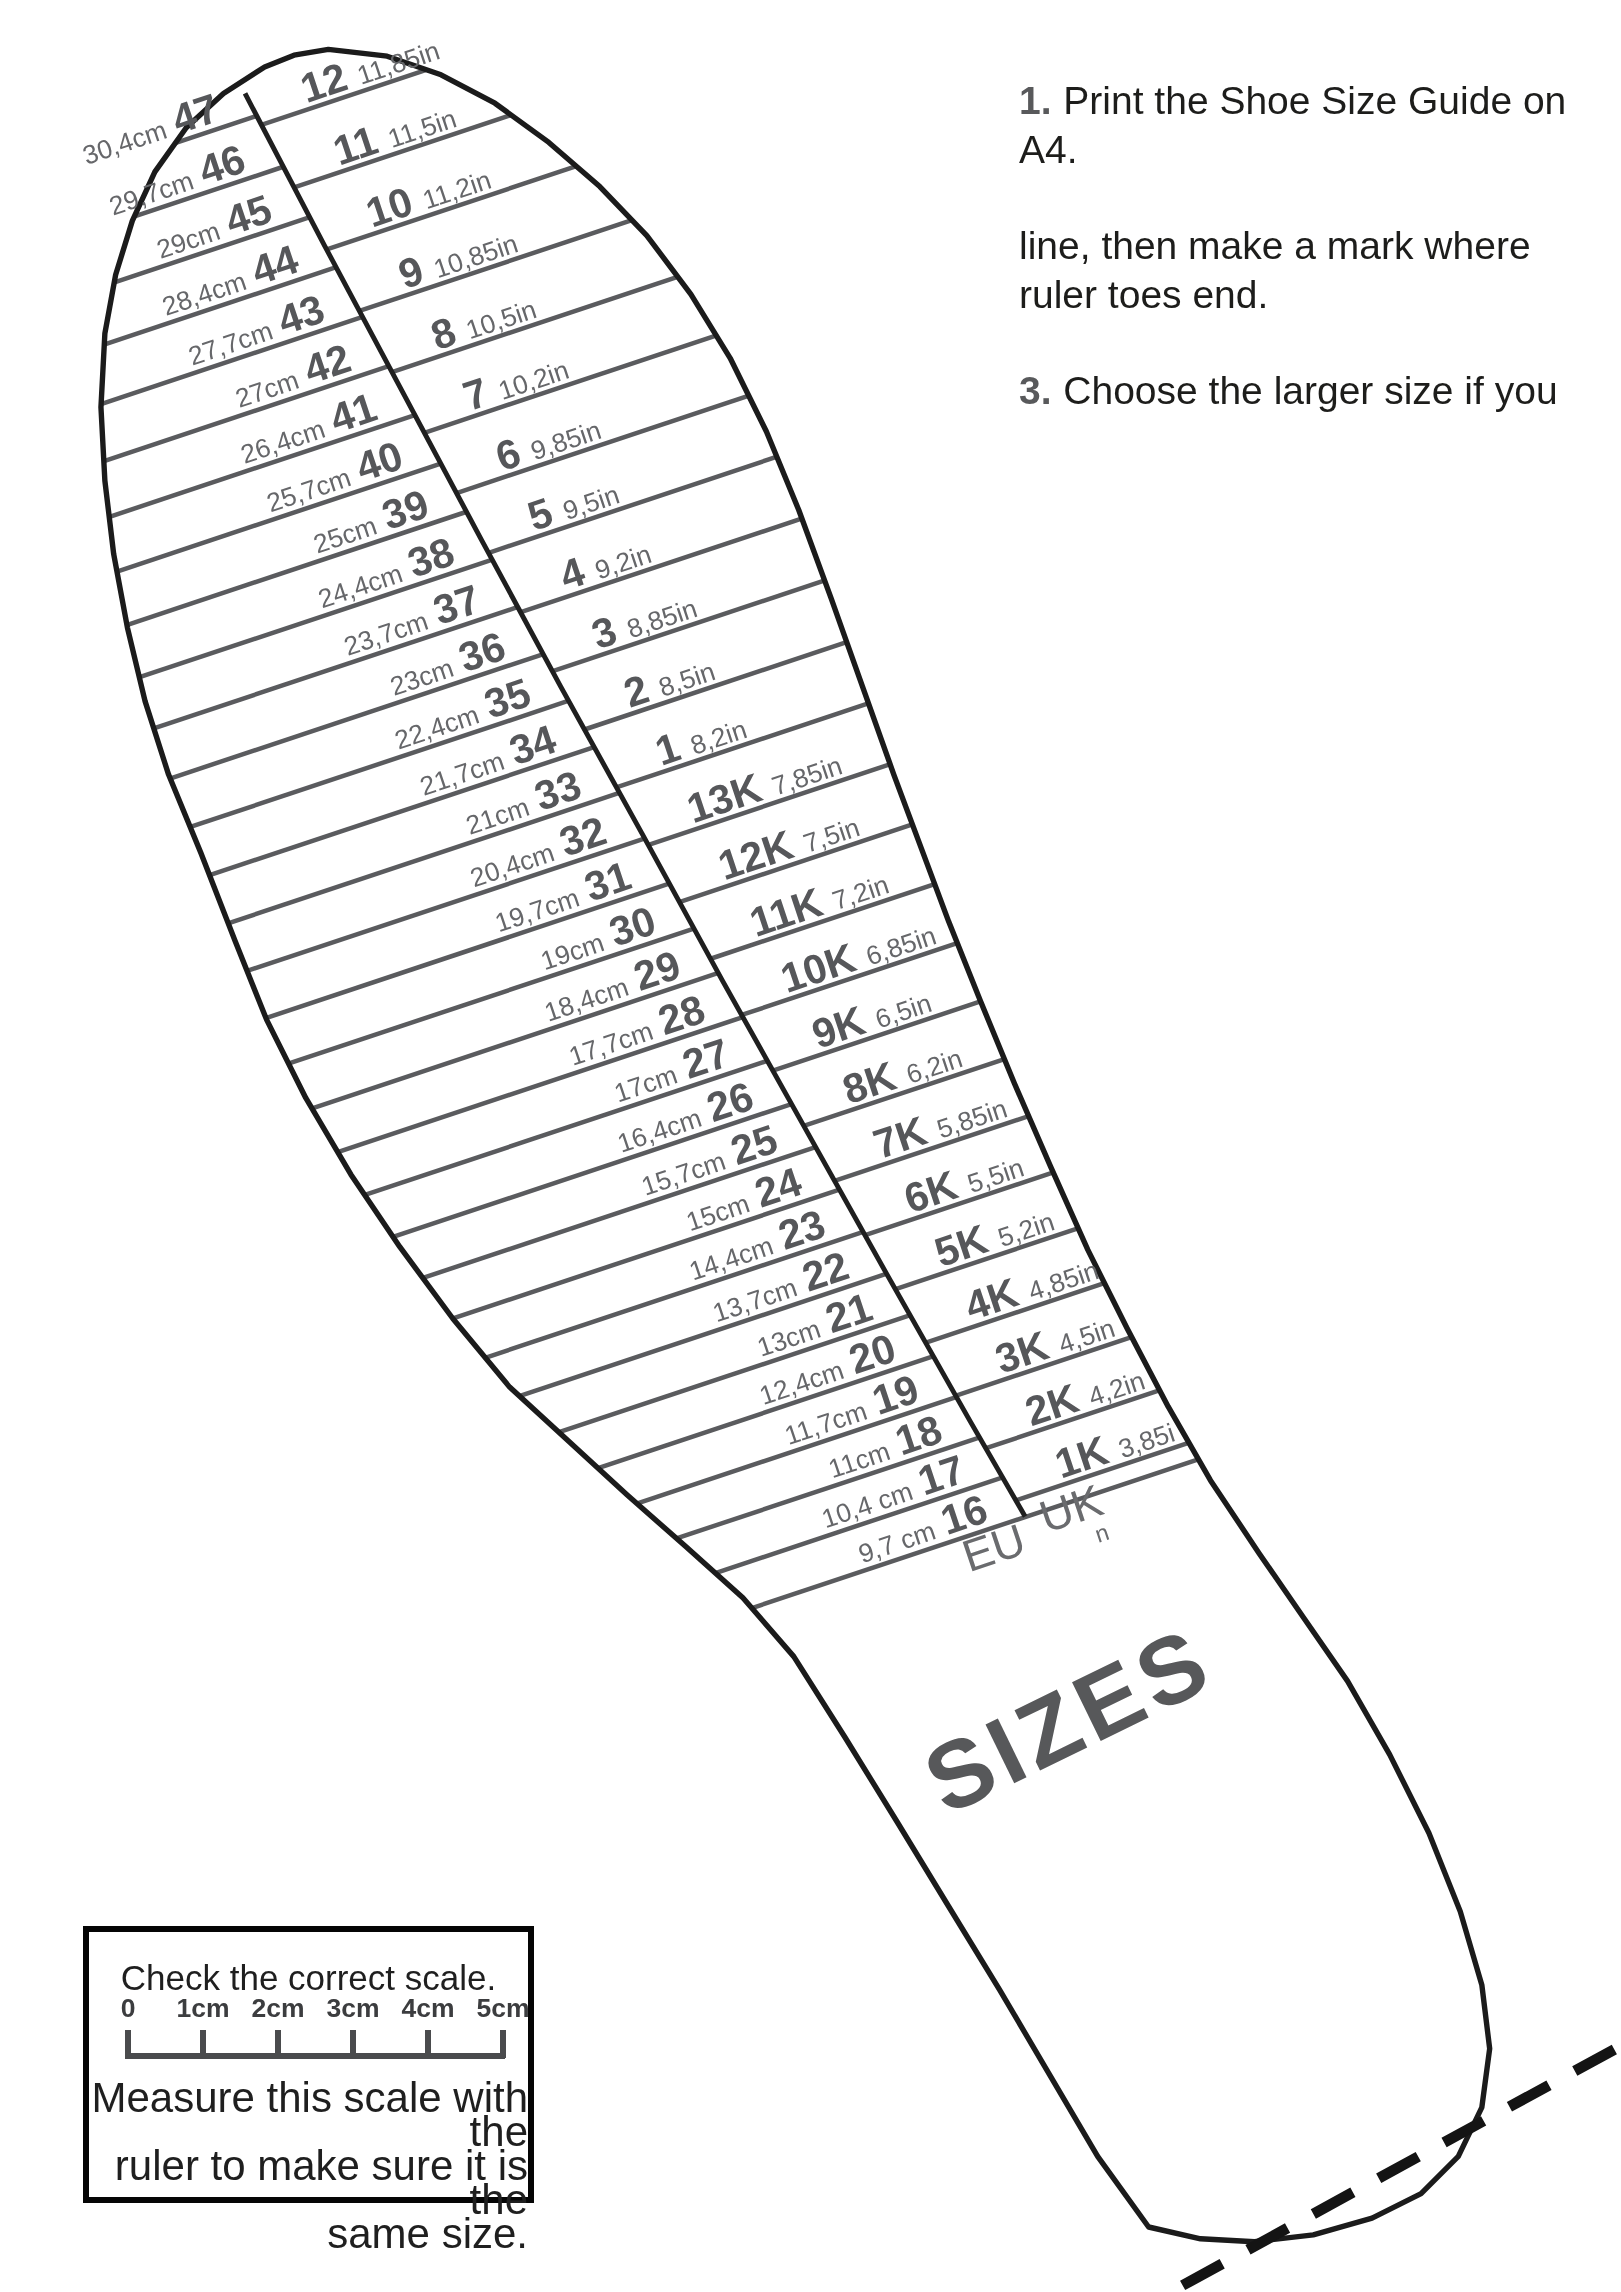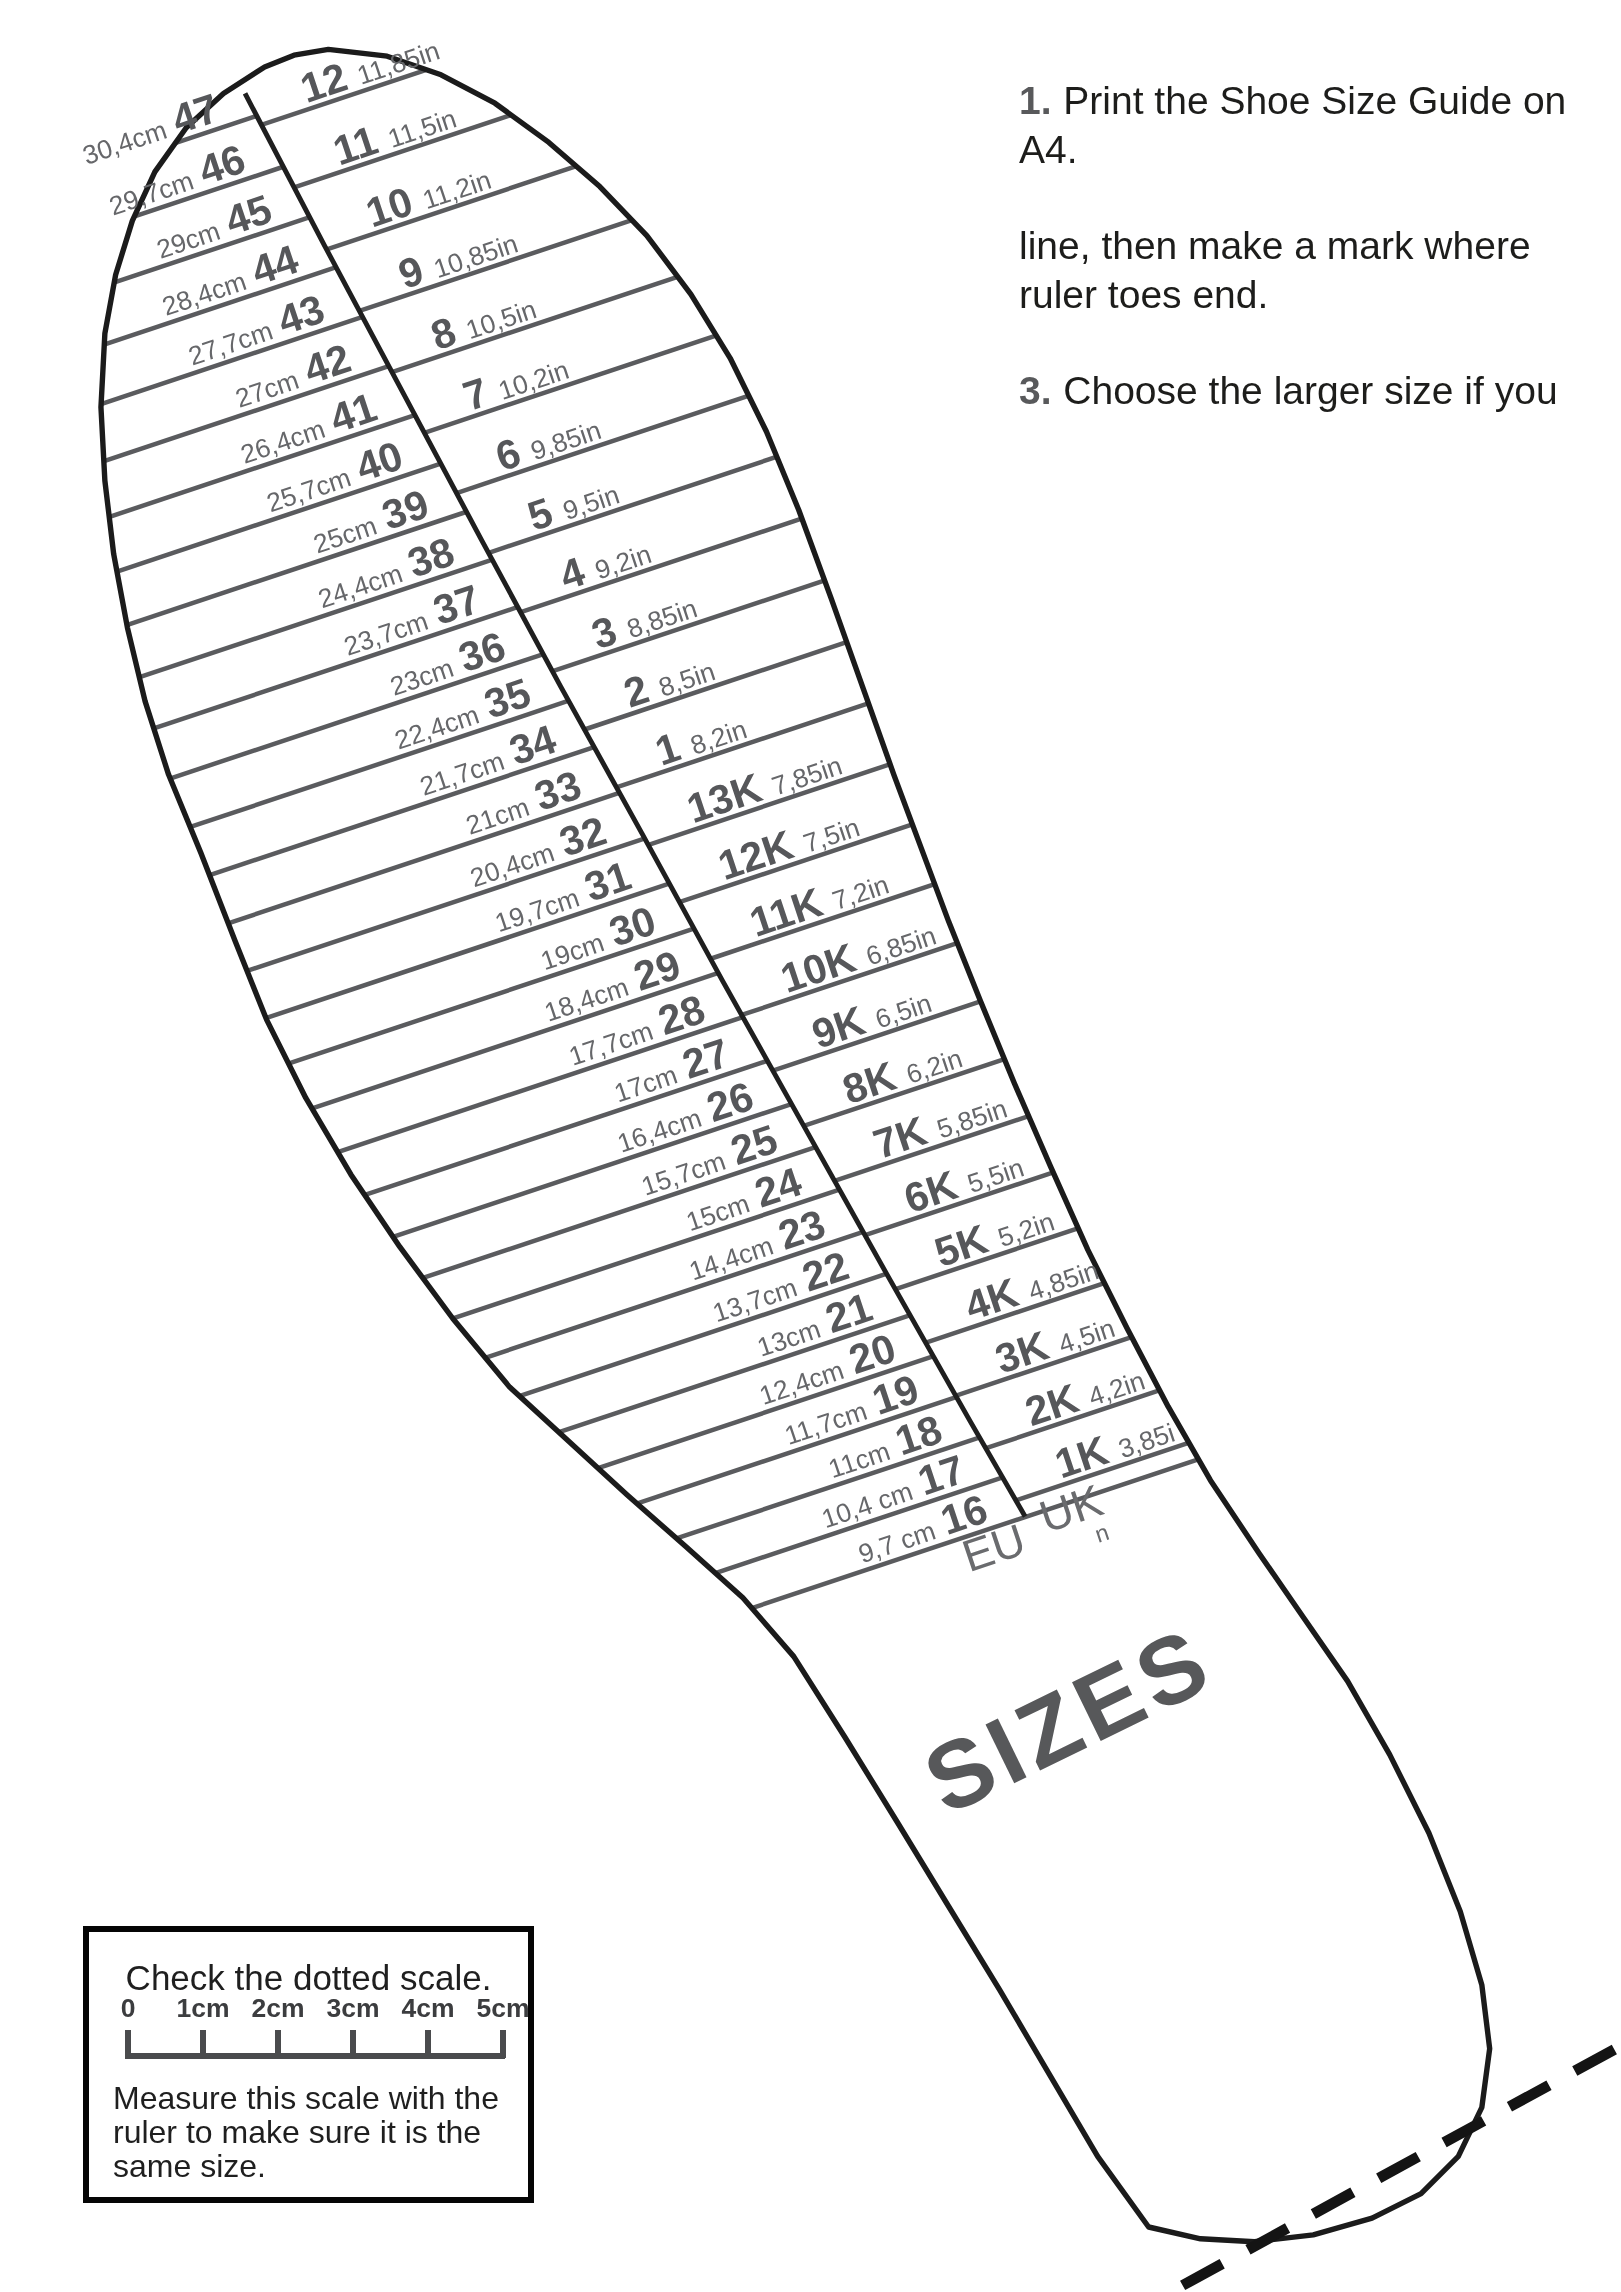--- a/index.html
+++ b/index.html
@@ -31,22 +31,22 @@
   
   .scalebox{position:absolute;left:83px;top:1926px;width:439px;height:265px;
             border:6.9px solid #050505;background:#fff;}
   .scalebox .sb-title{position:absolute;left:0;top:25.5px;width:100%;text-align:center;
             font-size:35px;color:#1f1f1f;}
   .ruler{position:absolute;left:0;top:0;width:100%;height:100%;}
   .ruler .base{position:absolute;top:121px;height:5.9px;background:#4a4b4d;}
   .ruler .tick{position:absolute;width:5.9px;height:28px;top:98px;background:#4a4b4d;}
   .ruler .ticklab{position:absolute;top:61px;width:78px;margin-left:-39px;text-align:center;
             font-size:26.5px;font-weight:600;color:#3c3d3f;}
-  .sb-note{position:absolute;left:0;top:149px;width:100%;text-align:left;
-            font-size:32px;line-height:34px;color:#1f1f1f;padding-left:24px;}
+  .sb-note{position:absolute;left:0;top:149px;width:100%;text-align:right;
+            font-size:42px;line-height:34px;color:#1f1f1f;}
 </style>
 </head>
 <body>
 
 <div class="page">
 
   <svg id="sizes-svg" width="1621" height="2293" viewBox="0 0 1654 2339">
     <defs>
       <clipPath id="footclip">
         <path d="M335,50 L395,57 L450,76 L505,105 L560,145 L612,190 L660,240 L705,300 L745,365 L782,440
@@ -216,21 +216,21 @@
           <div class="line">line, then make a mark where</div>
           <div class="line">ruler toes end.</div>
         </div>
         <div class="step">
           <div class="line"><span class="num">3.</span>Choose the larger size if you</div>
         </div>
       </div>
   </div>
 
   <div class="scalebox">
-    <div class="sb-title">Check the dotted scale.</div>
+    <div class="sb-title">Check the correct scale.</div>
     <div class="ruler" id="ruler">
         <div class="base" style="left: 36px; width: 380px;"></div>
         <div class="tick" style="left: 36px;"></div>
         <div class="ticklab" style="left: 39px;">0</div>
         <div class="tick" style="left: 111px;"></div>
         <div class="ticklab" style="left: 114px;">1cm</div>
         <div class="tick" style="left: 186px;"></div>
         <div class="ticklab" style="left: 189px;">2cm</div>
         <div class="tick" style="left: 261px;"></div>
         <div class="ticklab" style="left: 264px;">3cm</div>

